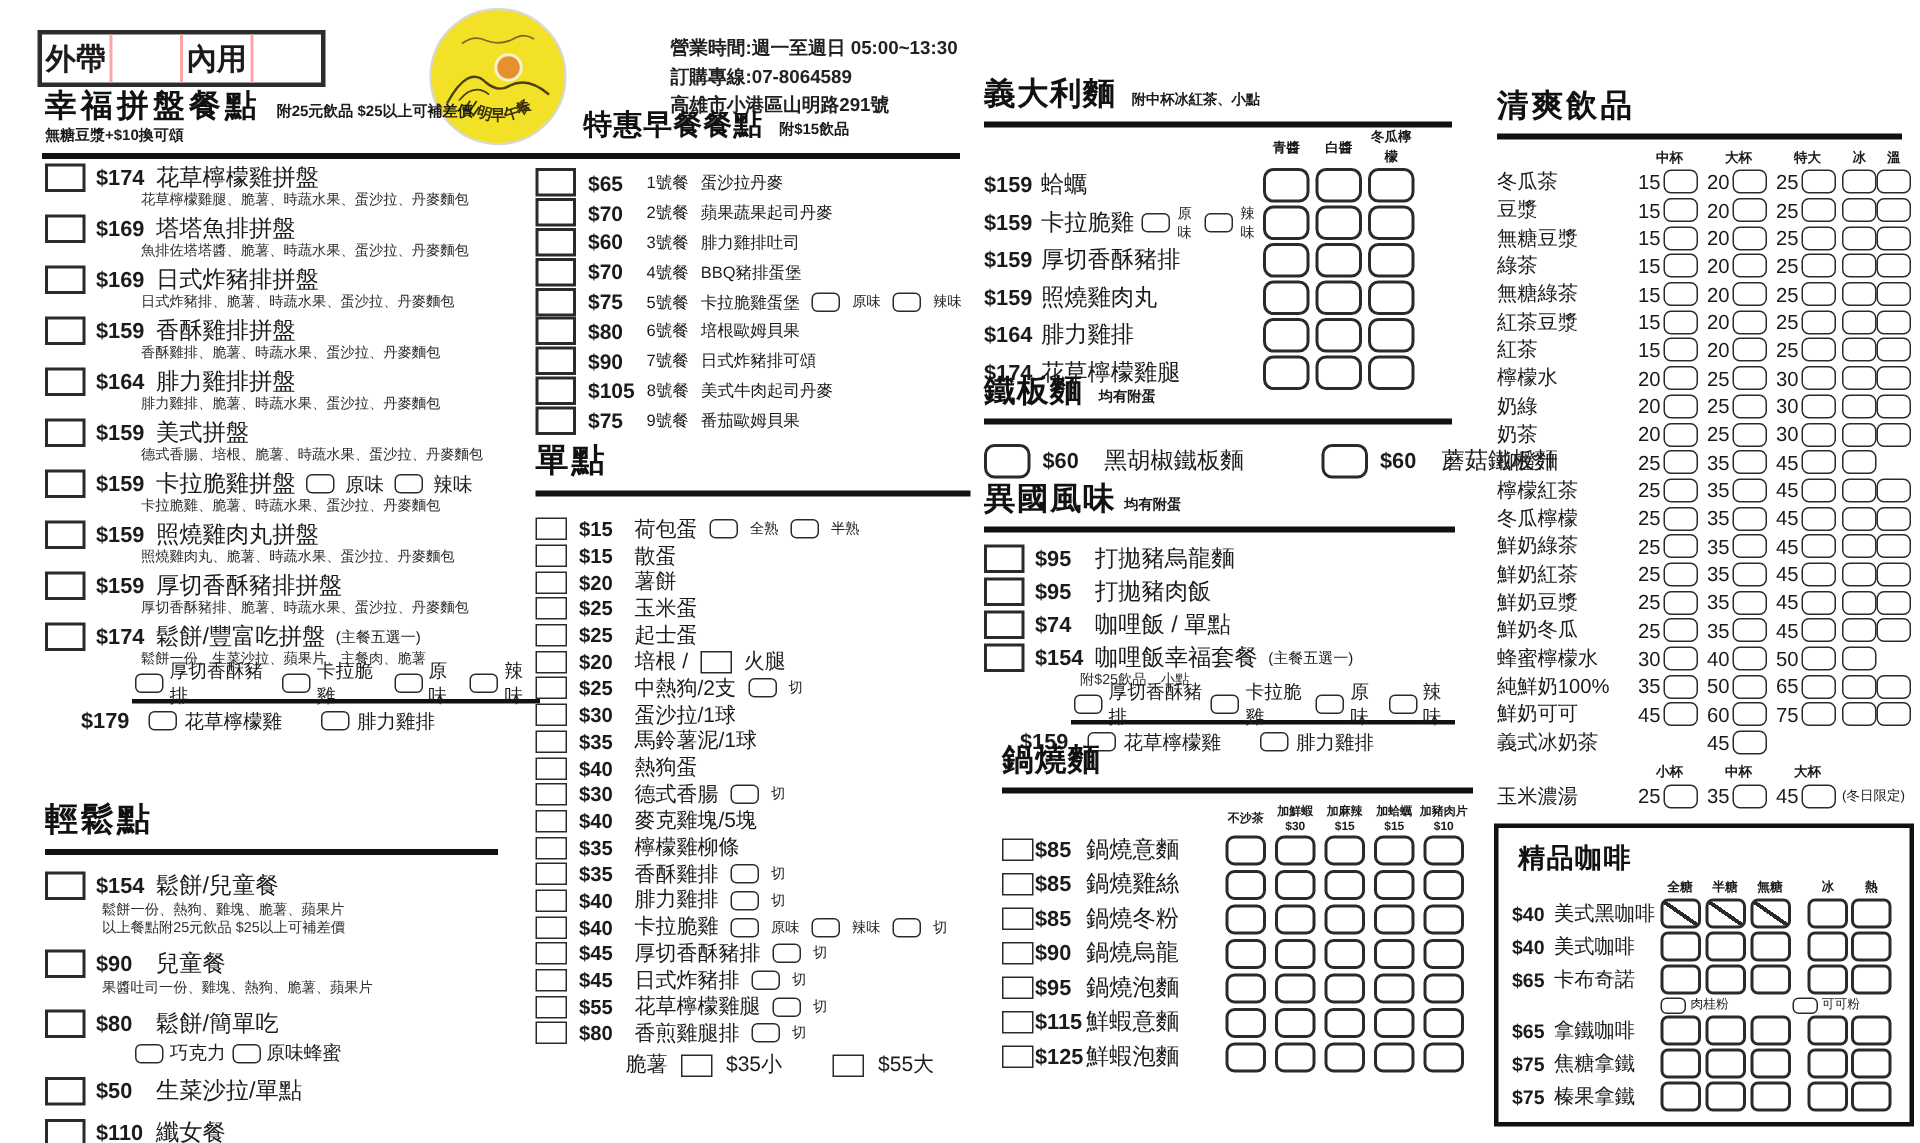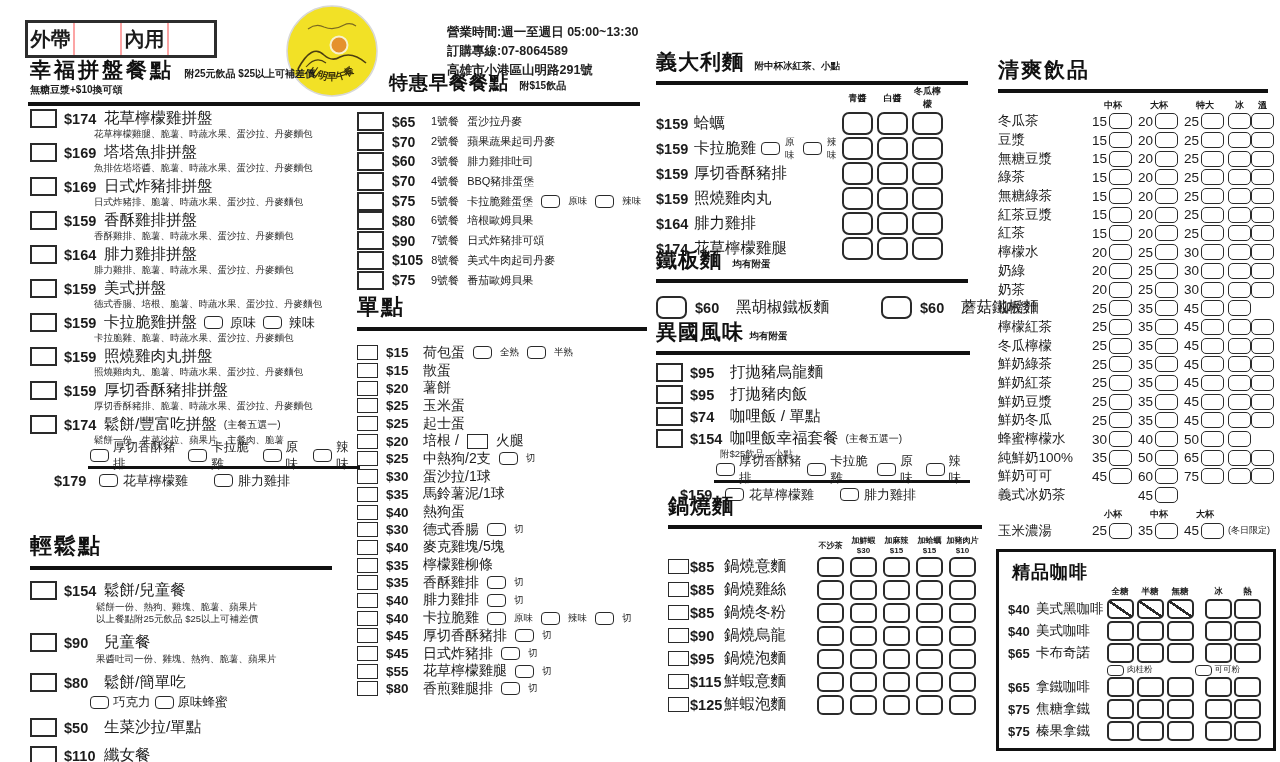--- a/index.html
+++ b/index.html
@@ -38,21 +38,21 @@
   .opt-lbl{font-size:13px;}
   .opt-tiny{font-size:9.5px;}
   .subrow{display:flex;align-items:center;gap:4px;margin-left:60px;margin-top:2px;font-size:12.5px;height:15px;}
   .subrow .opt-lbl{font-size:12.5px;}
   .subrow2{display:flex;align-items:center;gap:5px;margin-left:24px;height:17px;font-size:13px;}
   .subrow2 .p{min-width:40px;font-size:14.5px;}
   .gap18{width:16px;flex:none;}
   
   #light .irow{height:21px;}
   #light .item{margin-bottom:7px;}
-  #light .desc{margin-left:66px;}
+  #light .desc{margin-left:38px;}
   
   .sp-row{display:flex;align-items:center;gap:8px;height:19.8px;}
   .sp-row .p{font-size:14px;min-width:31px;}
   .sp-row .n,.sp-row .num{font-size:11px;}
   .sg-row{display:flex;align-items:center;gap:8px;height:17.7px;}
   .sg-row .p{font-size:13.5px;min-width:29px;}
   .sg-row .n{font-size:14px;}
   .fries{display:flex;align-items:center;gap:9px;margin-left:60px;margin-top:3px;font-size:14px;height:19px;}
   
   .pgrid{display:grid;grid-template-columns:184px 35px 35px 35px;align-items:center;}
@@ -473,20 +473,28 @@
           <span class="cb-pill"></span>
           <span class="opt-tiny">切</span>
         </div>
         <div class="sg-row">
           <span class="cb-sq-sm"></span>
           <span class="p">$80</span>
           <span class="n">香煎雞腿排</span>
           <span class="cb-pill"></span>
           <span class="opt-tiny">切</span>
         </div>
+        <div class="fries">
+          <span>脆薯</span>
+          <span class="cb-sq-sm"></span>
+          <span>$35小</span>
+          <span class="gap18"></span>
+          <span class="cb-sq-sm"></span>
+          <span>$55大</span>
+        </div>
       </div>
   </div>
 
   <div id="pasta" class="abs" style="left:656px;top:48px;width:312px;">
     <div>
       <span class="sec-title">義大利麵</span>
       <span class="sec-note" style="font-size:9.5px;">附中杯冰紅茶、小點</span>
     </div>
     <div class="bar"></div>
     <div id="pasta-grid" style="margin-top:0;">

